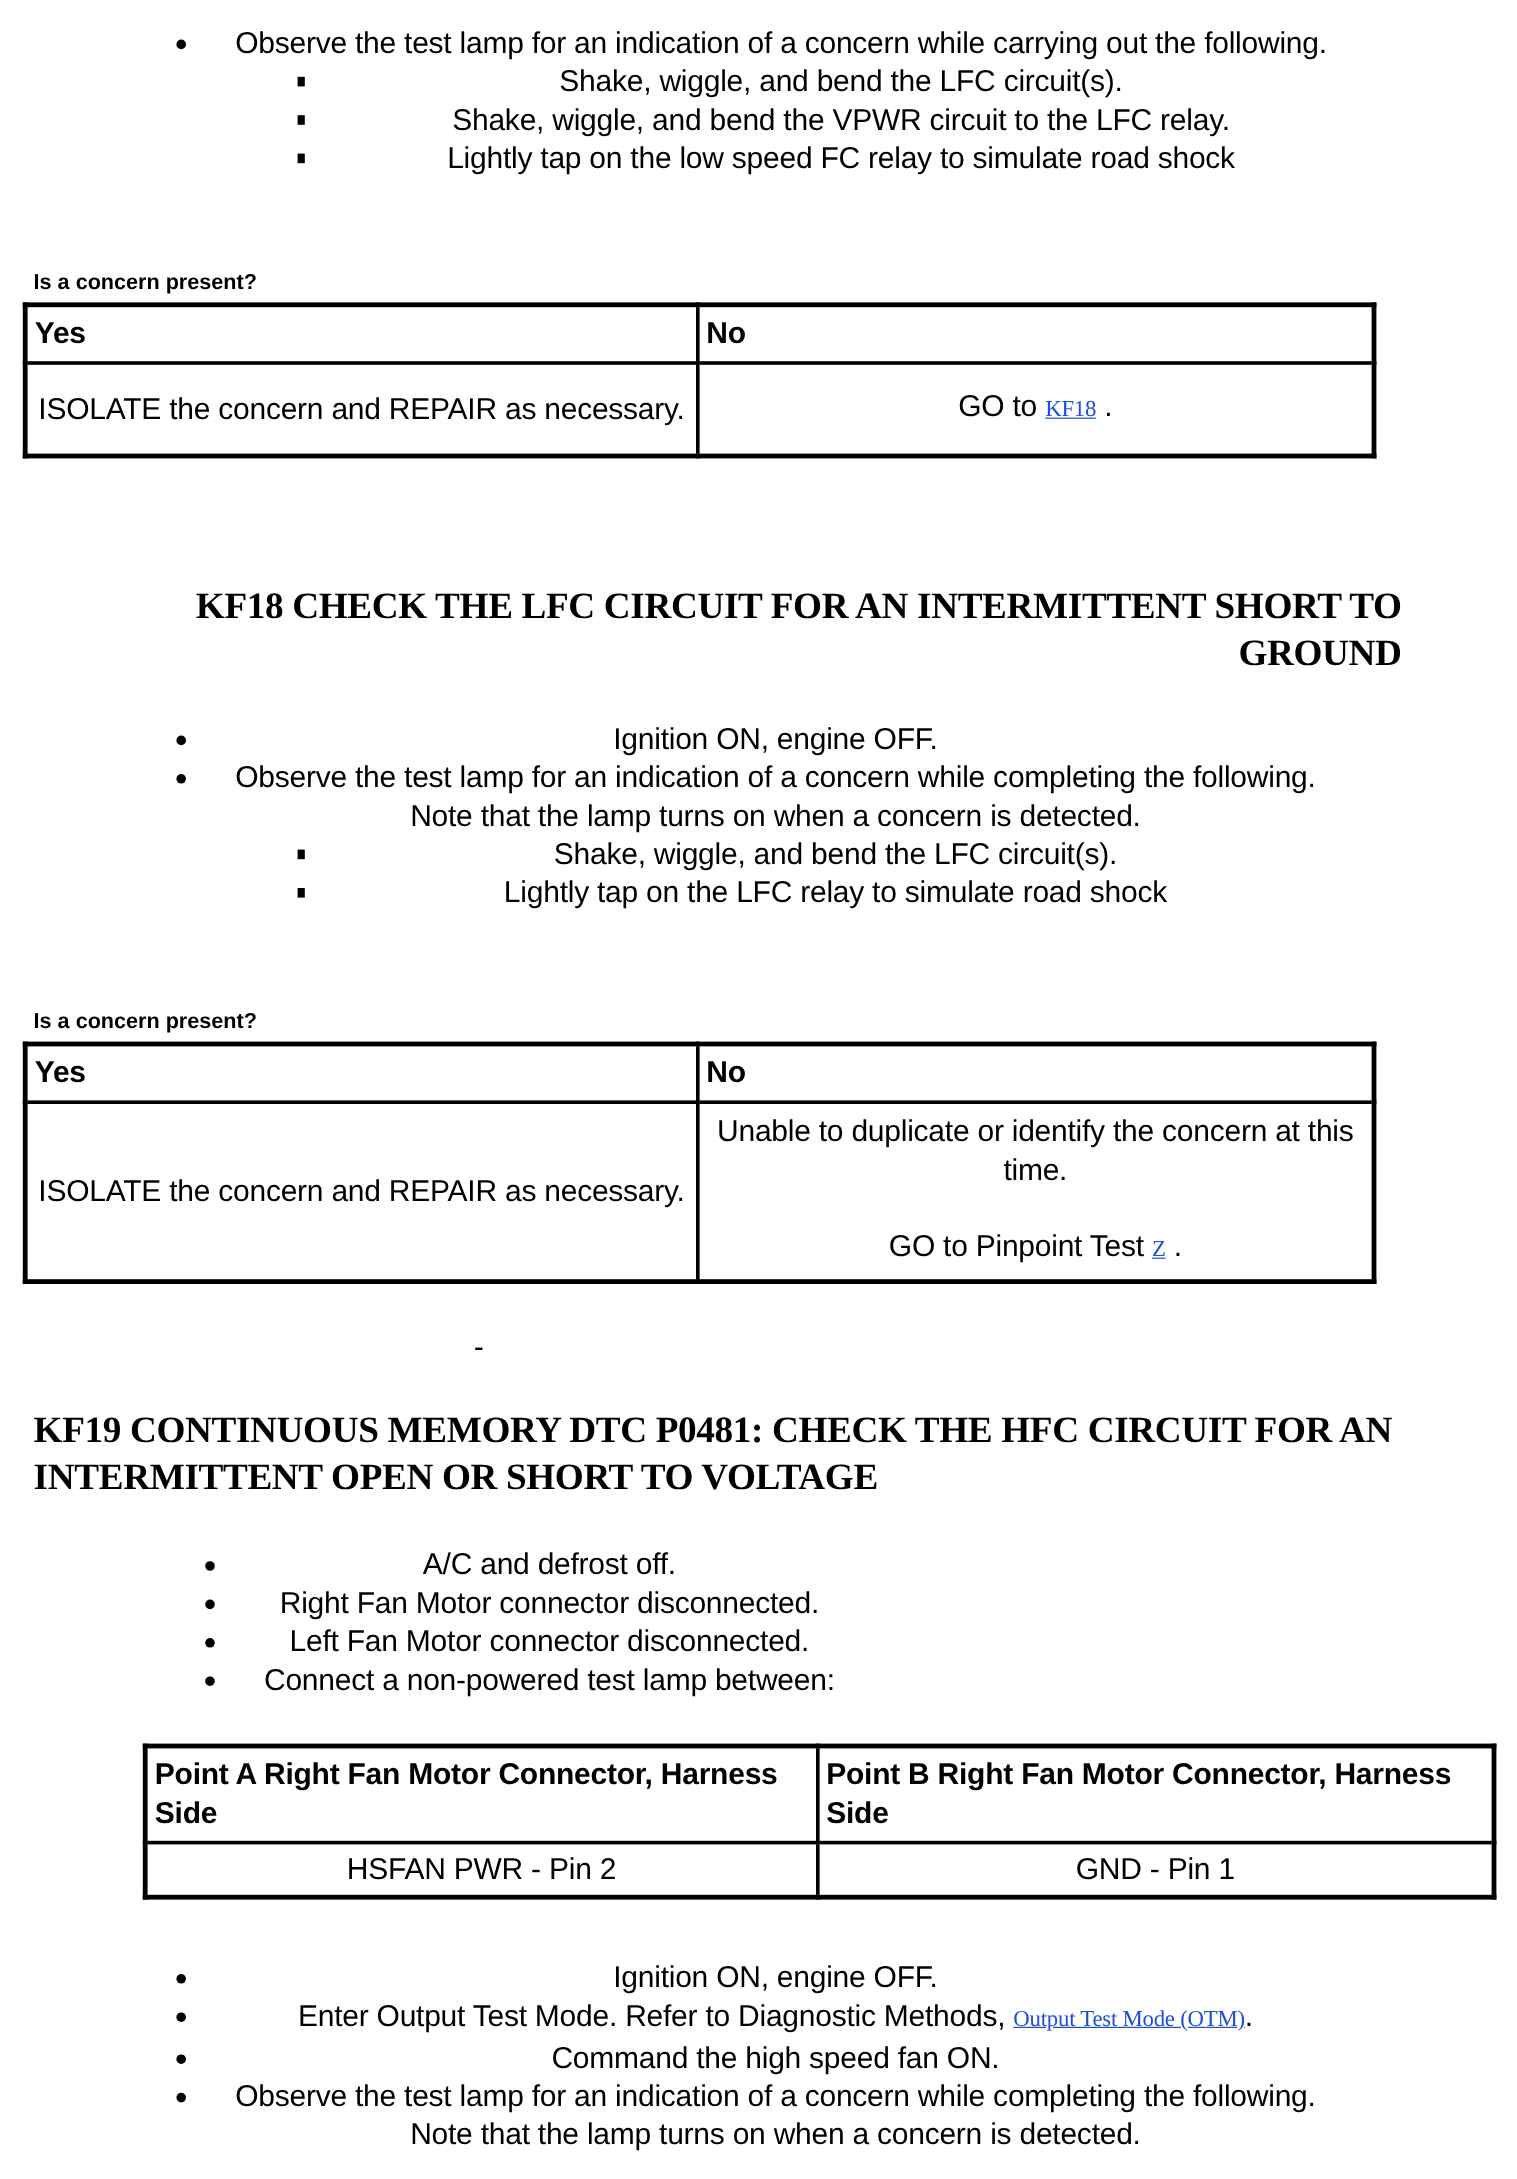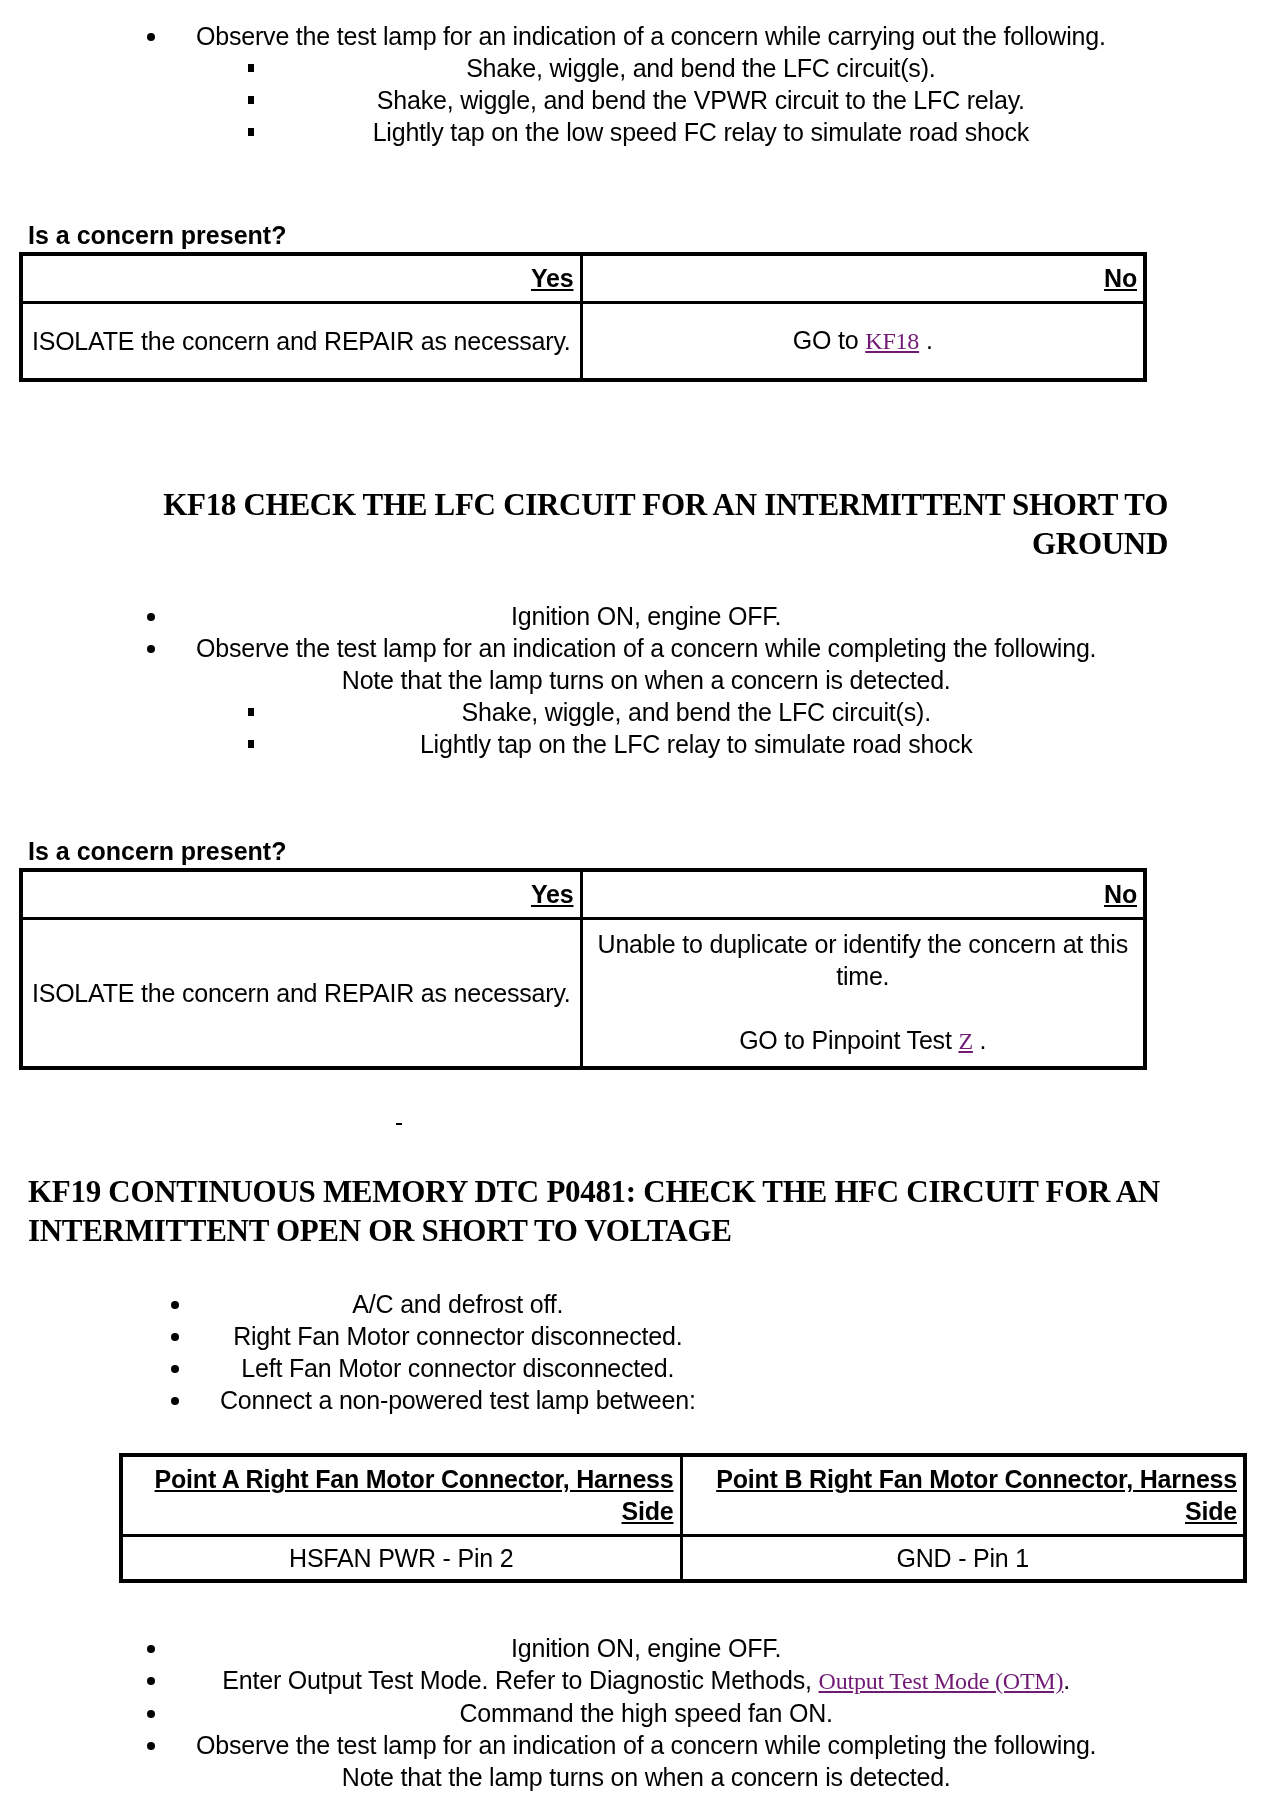--- a/index.html
+++ b/index.html
@@ -17,40 +17,40 @@
     .b1::before {
       content: ""; position: absolute; left: 147px; top: 13px;
       width: 8px; height: 8px; border-radius: 50%; background: #000;
     }
     .b2 { padding-left: 296px; }
     .b2::before {
       content: ""; position: absolute; left: 248px; top: 12px;
       width: 6px; height: 8px; background: #000;
     }
     .question {
-      position: absolute; left: 28px; font-weight: bold; font-size: 25px; line-height: 30px;
+      position: absolute; left: 28px; font-weight: bold; font-size: 18px; line-height: 30px;
     }
     .heading {
       position: absolute; left: 28px; width: 1200px;
       font-family: "Liberation Serif", serif; font-weight: bold;
       font-size: 31px; line-height: 39px; letter-spacing: -0.3px;
     }
     table.grid {
       position: absolute; border-collapse: collapse; table-layout: fixed;
       border: 4px solid #000;
     }
     table.grid td, table.grid th {
       border: 3px solid #000; font-size: 25px; line-height: 32px;
       padding: 0 6px; vertical-align: middle; letter-spacing: -0.2px;
     }
-    table.grid th { font-weight: bold; text-align: right; text-decoration: underline; }
+    table.grid th { font-weight: bold; text-align: left; }
     table.grid td { text-align: center; }
     .link {
       font-family: "Liberation Serif", serif; text-decoration: underline;
-      font-size: 24px; color: #701a75;
+      font-size: 19px; color: #1d4ed8;
     }
     .dash { position: absolute; left: 396px; top: 1123px; width: 6px; height: 2px; background: #000; }
   </style>
 </head>
 <body>
 
 <ul class="bullet-list" style="top:20px;">
   <li class="b1">
     <span>Observe the test lamp for an indication of a concern while carrying out the following.</span><br>
   </li>

